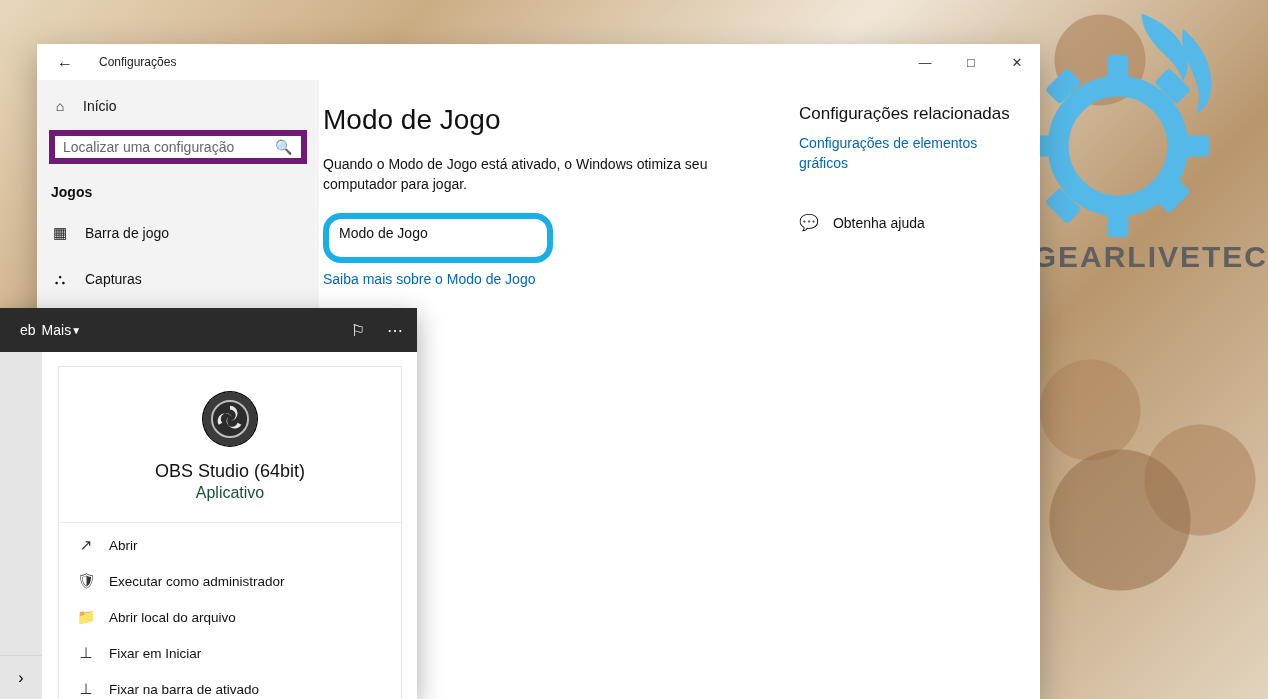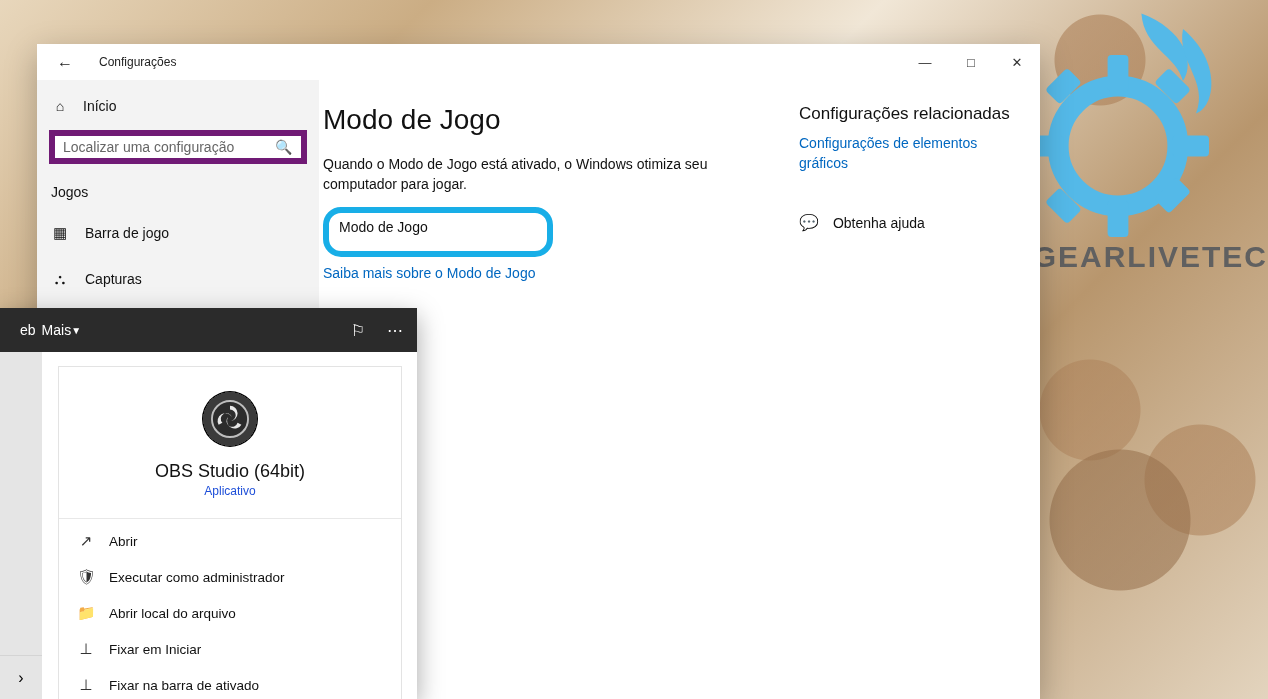--- a/index.html
+++ b/index.html
@@ -44,29 +44,29 @@
     width:282px; background:#f3f3f3; padding:8px 0 0 0; display:flex; flex-direction:column;
   }
   .home-row { display:flex; align-items:center; gap:14px; padding:10px 14px; font-size:14px; color:#111;}
   .home-row .home-icon { width:18px; text-align:center; }
   .searchbox {
     margin:6px 12px 12px 12px; height:34px; border:6px solid #701a75; background:#fff;
     display:flex; align-items:center; padding:0 8px; font-size:14px; color:#777;
   }
   .searchbox span.ph { flex:1; color:#666; font-size:14px;}
   .searchbox .search-icon { font-size:14px; color:#555;}
-  .section-title { padding:8px 14px 10px 14px; font-size:14px; font-weight:400; color:#111;}
+  .section-title { padding:8px 14px 10px 14px; font-size:14px; font-weight:700; color:#111;}
   .nav-item { display:flex; align-items:center; gap:16px; padding:14px 14px; font-size:14px; color:#111;}
   .nav-item .nav-icon { width:18px; text-align:center; font-size:15px; color:#111;}
 
   .content { flex:1; display:flex; padding:24px 0 0 0; }
   .main-col { width:480px; padding:0 0 0 4px;}
   .side-col { flex:1; padding:0 12px 0 0;}
   h1.page-title { font-size:28px; font-weight:400; color:#111; margin-bottom:18px;}
-  p.desc { font-size:14px; color:#111; line-height:1.45; margin-bottom:12px; max-width:400px;}
+  p.desc { font-size:14px; color:#111; line-height:1.45; margin-bottom:18px; max-width:400px;}
   .highlight-box {
     border:6px solid #18aee7; border-radius:18px; padding:6px 10px 10px 10px; width:230px;
     margin-bottom:8px;
   }
   .toggle-label { font-size:14px; color:#111; margin-bottom:6px;}
   .toggle-row { display:flex; align-items:center; gap:12px;}
   .toggle {
     width:44px; height:20px; border:1px solid #333; border-radius:10px; position:relative; background:#fff;
   }
   .toggle .knob { position:absolute; left:2px; top:2px; width:14px; height:14px; border-radius:50%; background:#000;}
@@ -100,21 +100,21 @@
   }
   .app-card .app-head {
     display:flex; flex-direction:column; align-items:center; padding:24px 0 20px 0; border-bottom:1px solid #e8e8e8;
   }
   .obs-icon {
     width:56px; height:56px; border-radius:50%; background:radial-gradient(circle at 50% 50%, #3b3b3b 0 27px, #000 27px 28px);
     display:flex; align-items:center; justify-content:center; margin-bottom:14px;
   }
   .obs-icon svg { width:38px; height:38px; }
   .app-name { font-size:18px; color:#111; }
-  .app-type { font-size:12px; color:#1d4ed8; margin-top:2px;}
+  .app-type { font-size:16px; color:#14532d; margin-top:2px;}
   .ctx-list { padding:4px 0;}
   .ctx-item { display:flex; align-items:center; gap:14px; padding:9px 18px; font-size:13.5px; color:#111;}
   .ctx-item .ctx-icon { width:18px; text-align:center; font-size:15px; color:#333;}
 </style>
 </head>
 <body>
 
 <div class="desktop">
   <div class="gear">
     <svg viewBox="0 0 200 200">

